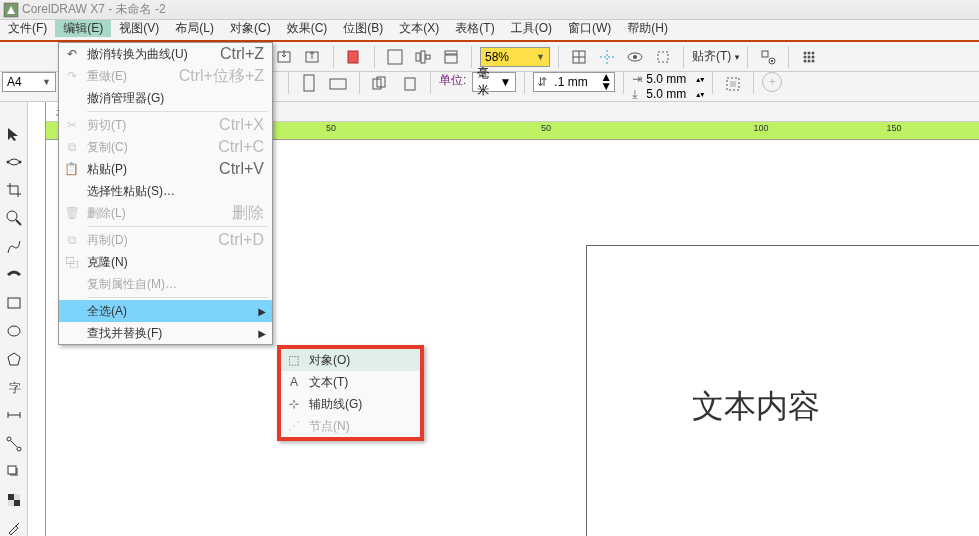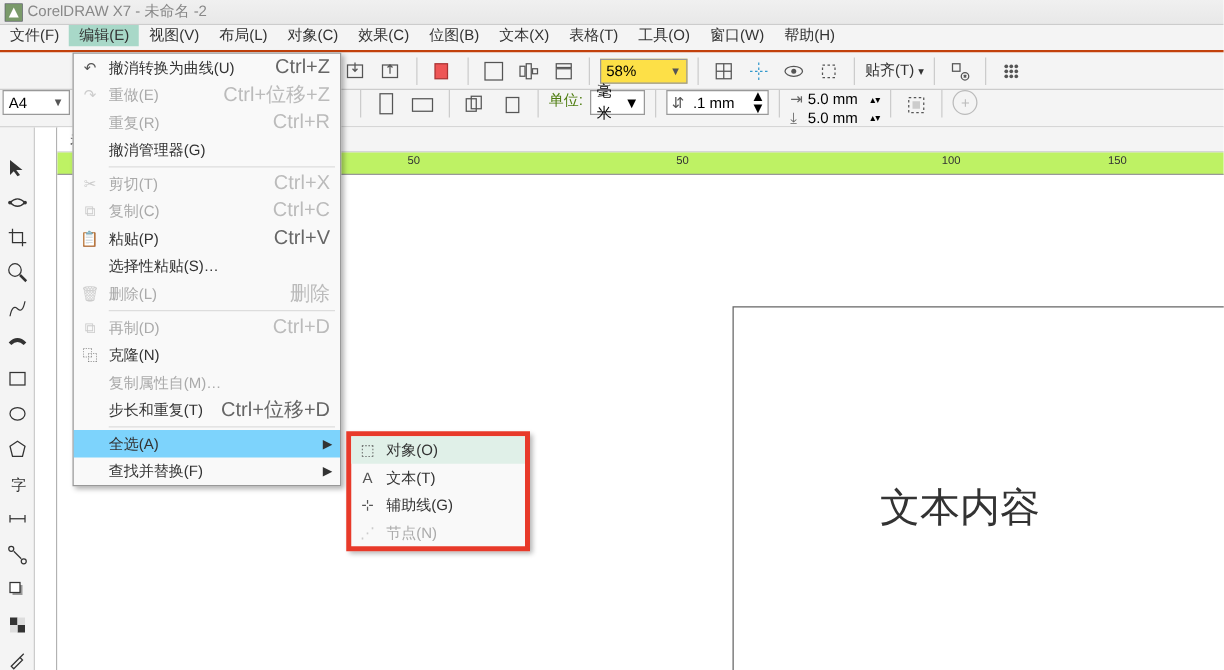--- a/index.html
+++ b/index.html
@@ -17,21 +17,21 @@
 .toolbar1 .zoom-box { width: 70px; height: 20px; border: 1px solid #999; background: #fde047; padding: 0 4px; display: flex; align-items: center; justify-content: space-between; }
 .toolbar1 .zoom-box .drop { font-size: 9px; color: #555; }
 .toolbar1 .sep { width: 1px; height: 22px; background: #ccc; margin: 0 4px; }
 .toolbar1 .snap-label { color: #333; }
 
 .toolbar2 { height: 30px; background: #f4f4f4; border-bottom: 1px solid #ccc; display: flex; align-items: flex-start; padding-left: 2px; gap: 6px; }
 .toolbar2 .paper-sel { width: 54px; height: 20px; border: 1px solid #999; background: #fff; padding: 0 4px; display: flex; align-items: center; justify-content: space-between; }
 .toolbar2 .paper-sel .drop { font-size: 9px; color: #555; }
 .toolbar2 .tb-btn { width: 24px; height: 24px; display: flex; align-items: center; justify-content: center; }
 .toolbar2 .sep { width: 1px; height: 22px; background: #ccc; margin: 0 2px; }
-.toolbar2 .unit-label { color: #4d7c0f; }
+.toolbar2 .unit-label { color: #701a75; }
 .toolbar2 .unit-sel { width: 44px; height: 20px; border: 1px solid #999; background: #fff; padding: 0 4px; display: flex; align-items: center; justify-content: space-between; }
 .toolbar2 .spinner { display: flex; align-items: center; border: 1px solid #999; background: #fff; height: 20px; }
 .toolbar2 .spinner .spin-icon { width: 16px; text-align: center; color: #555; }
 .toolbar2 .spinner .spin-val { width: 50px; padding: 0 4px; }
 .toolbar2 .spinner .spin-btns { display: flex; flex-direction: column; font-size: 7px; line-height: 9px; padding-right: 2px; }
 .toolbar2 .dim-group { display: flex; flex-direction: column; gap: 1px; }
 .toolbar2 .dim-row { display: flex; align-items: center; font-size: 11px; }
 .toolbar2 .dim-row .dim-icon { width: 14px; color: #666; }
 .toolbar2 .dim-row .dim-val { width: 50px; }
 .toolbar2 .plus-circle { width: 20px; height: 20px; border: 1px solid #bbb; border-radius: 50%; display: flex; align-items: center; justify-content: center; color: #bbb; }
@@ -47,21 +47,21 @@
 .canvas-area { flex: 1; position: relative; background: #fff; }
 .tabbar { height: 20px; background: #f4f4f4; border-bottom: 1px solid #ccc; display: flex; align-items: stretch; }
 .tabbar .tab { padding: 0 10px; display: flex; align-items: center; background: #fff; border-right: 1px solid #ccc; color: #555; }
 .tabbar .tab-extra { width: 18px; display: flex; align-items: center; justify-content: center; color: #888; }
 
 .ruler-h { height: 18px; background: #bef264; border-bottom: 1px solid #999; position: relative; margin-left: 0; }
 .ruler-h .tick-label { position: absolute; top: 1px; font-size: 9px; color: #333; transform: translateX(-50%); }
 
 .canvas-content { position: absolute; top: 38px; left: 0; right: 0; bottom: 0; background: #fff; }
 .page-rect { position: absolute; left: 540px; top: 105px; width: 400px; height: 560px; border: 1px solid #666; box-shadow: 3px 3px 0 rgba(0,0,0,0.3); background: #fff; }
-.page-text { position: absolute; font-family: "SimSun", serif; font-size: 32px; color: #333; left: 646px; top: 245px; margin-left: 12px; }
+.page-text { position: absolute; font-family: "SimSun", serif; font-size: 32px; color: #333; left: 646px; top: 245px; }
 
 
 .dropdown { position: absolute; background: #f9f9f9; border: 1px solid #999; box-shadow: 2px 2px 4px rgba(0,0,0,0.3); }
 .edit-menu { left: 58px; top: 42px; width: 215px; }
 .dropdown .row { height: 22px; display: flex; align-items: center; padding-left: 28px; padding-right: 8px; position: relative; color: #333; }
 .dropdown .row.disabled { color: #aaa; }
 .dropdown .row.highlight { background: #7dd3fc; }
 .dropdown .row .icon-slot { position: absolute; left: 4px; width: 18px; text-align: center; color: #555; }
 .dropdown .row.disabled .icon-slot { color: #ccc; }
 .dropdown .row .shortcut { margin-left: auto; color: #666; font-size: 16px; }
@@ -413,24 +413,20 @@
   <div class="row">
     <span class="icon-slot">↶</span>
     <span>撤消转换为曲线(U)</span>
       <span class="shortcut">Ctrl+Z</span>
   </div>
   <div class="row disabled">
     <span class="icon-slot">↷</span>
     <span>重做(E)</span>
       <span class="shortcut">Ctrl+位移+Z</span>
   </div>
-  <div class="row disabled">
-    <span>重复(R)</span>
-      <span class="shortcut">Ctrl+R</span>
-  </div>
   <div class="row">
     <span>撤消管理器(G)</span>
   </div>
   <div class="sep-row"></div>
   <div class="row disabled">
     <span class="icon-slot">✂</span>
     <span>剪切(T)</span>
       <span class="shortcut">Ctrl+X</span>
   </div>
   <div class="row disabled">
@@ -456,24 +452,20 @@
     <span class="icon-slot">⧉</span>
     <span>再制(D)</span>
       <span class="shortcut">Ctrl+D</span>
   </div>
   <div class="row">
     <span class="icon-slot">⿻</span>
     <span>克隆(N)</span>
   </div>
   <div class="row disabled">
     <span>复制属性自(M)…</span>
-  </div>
-  <div class="row">
-    <span>步长和重复(T)</span>
-      <span class="shortcut">Ctrl+位移+D</span>
   </div>
   <div class="sep-row"></div>
   <div class="row highlight">
     <span>全选(A)</span>
       <span class="arrow">▶</span>
   </div>
   <div class="row">
     <span>查找并替换(F)</span>
       <span class="arrow">▶</span>
   </div>

